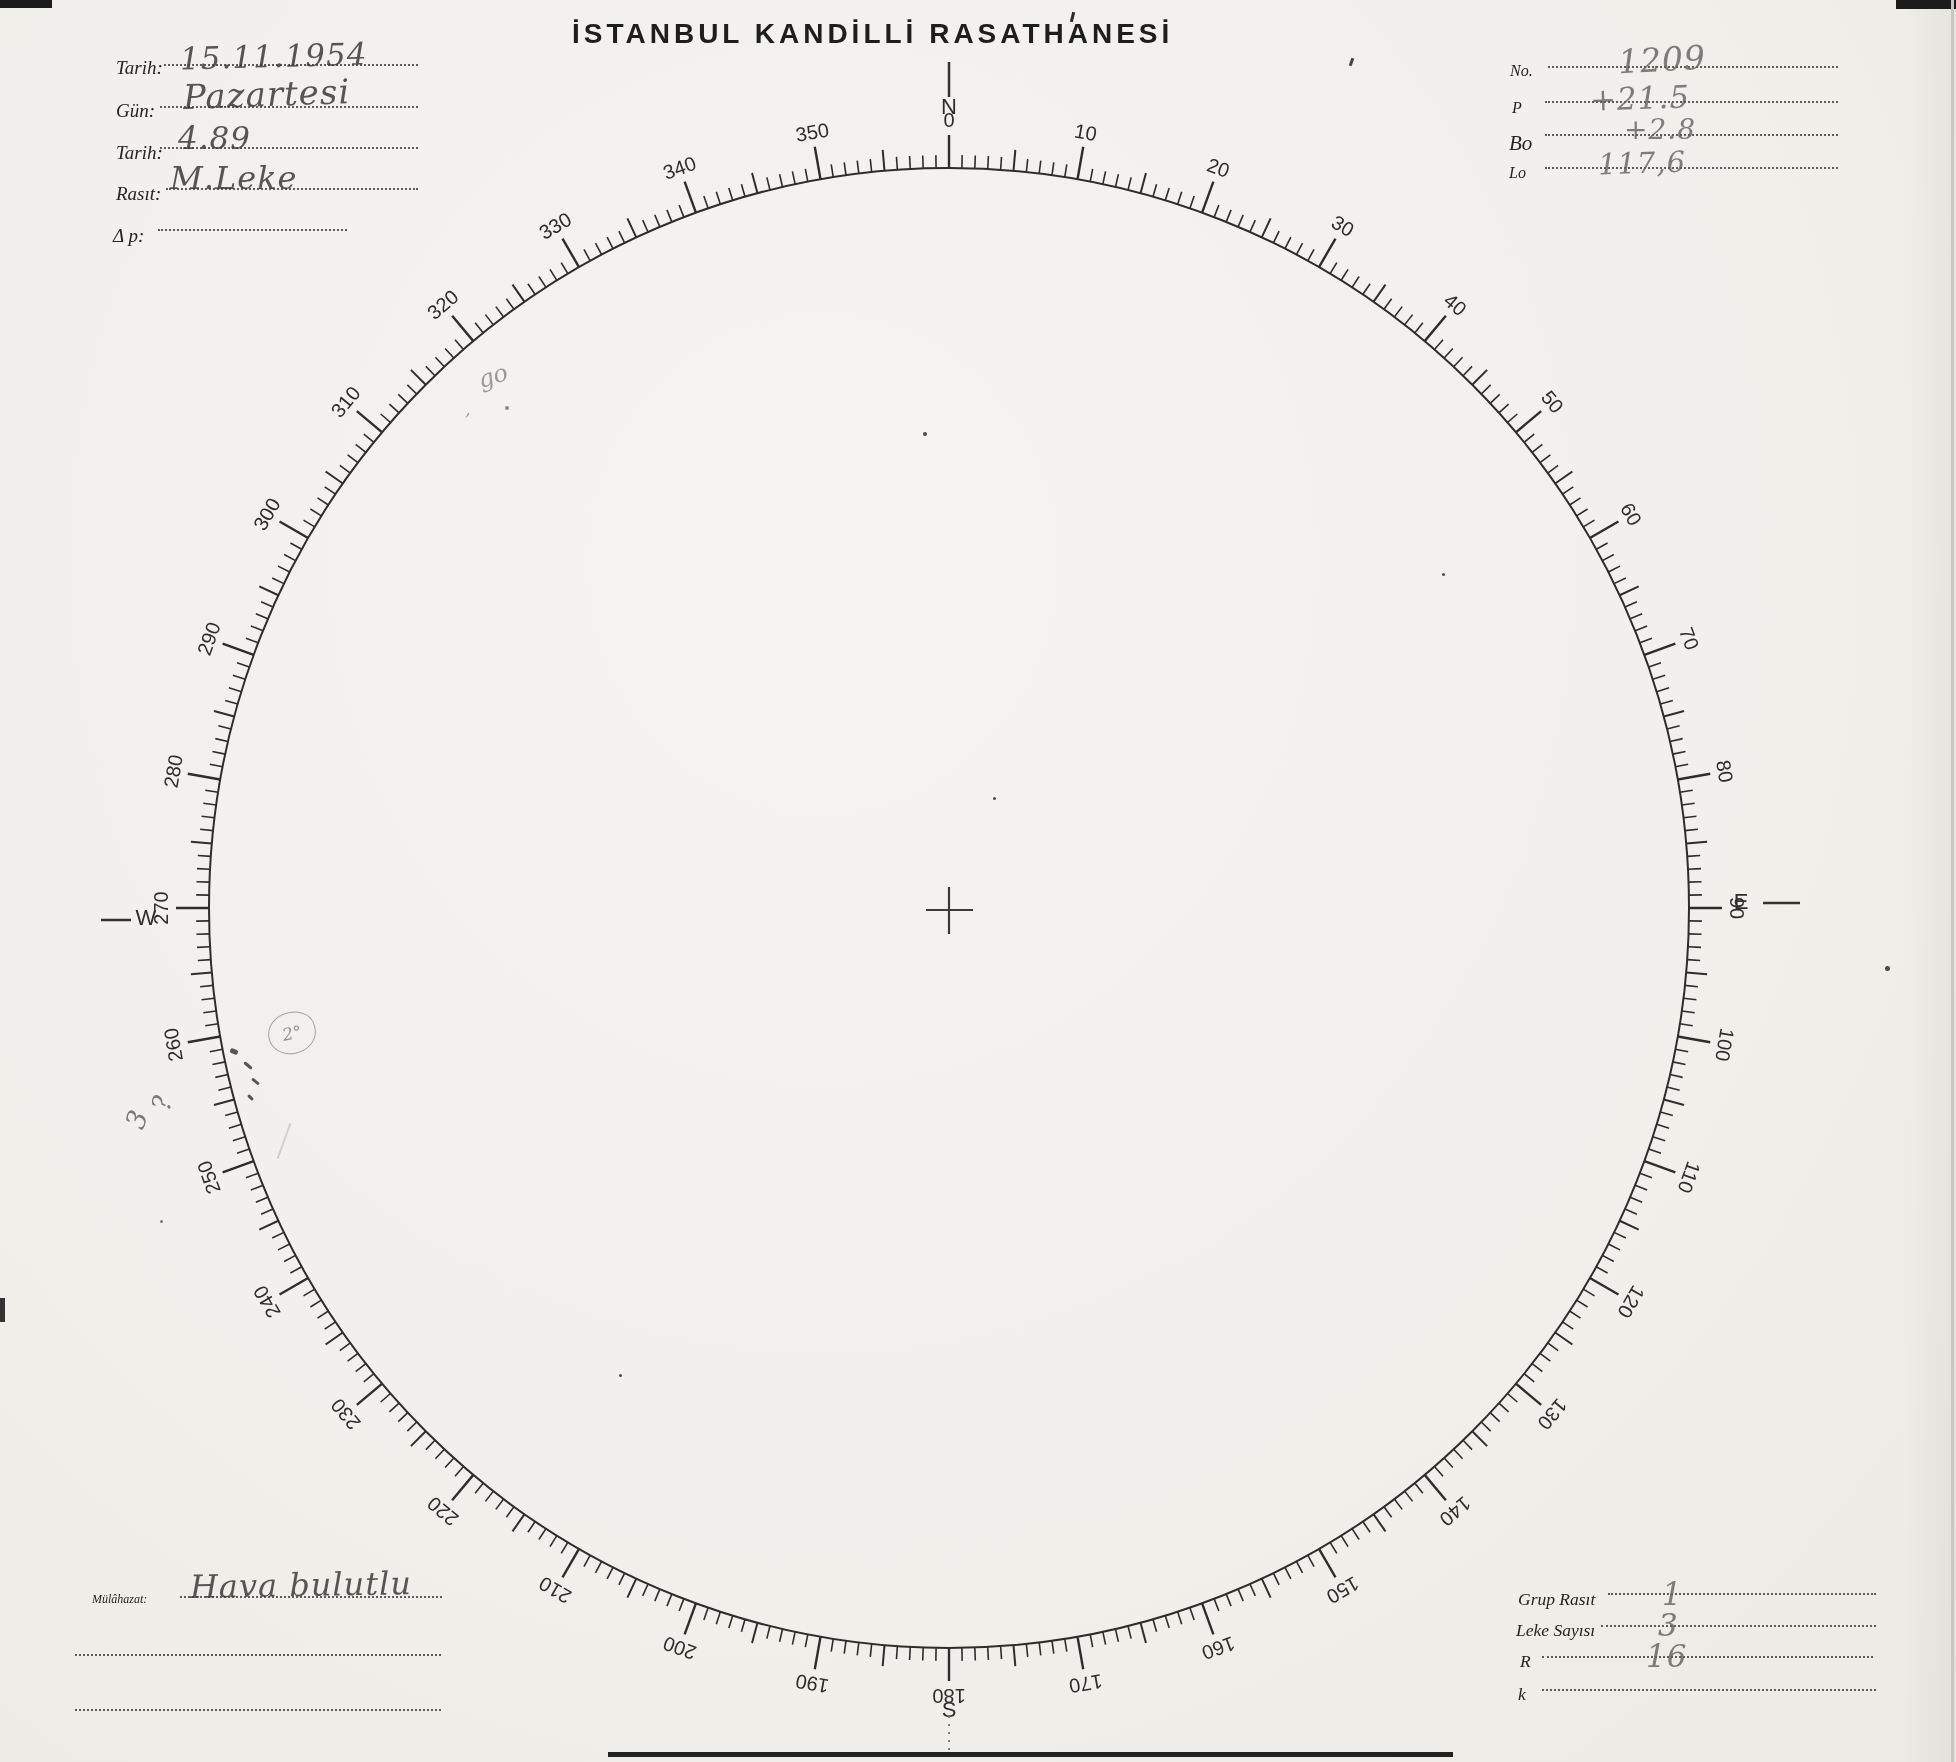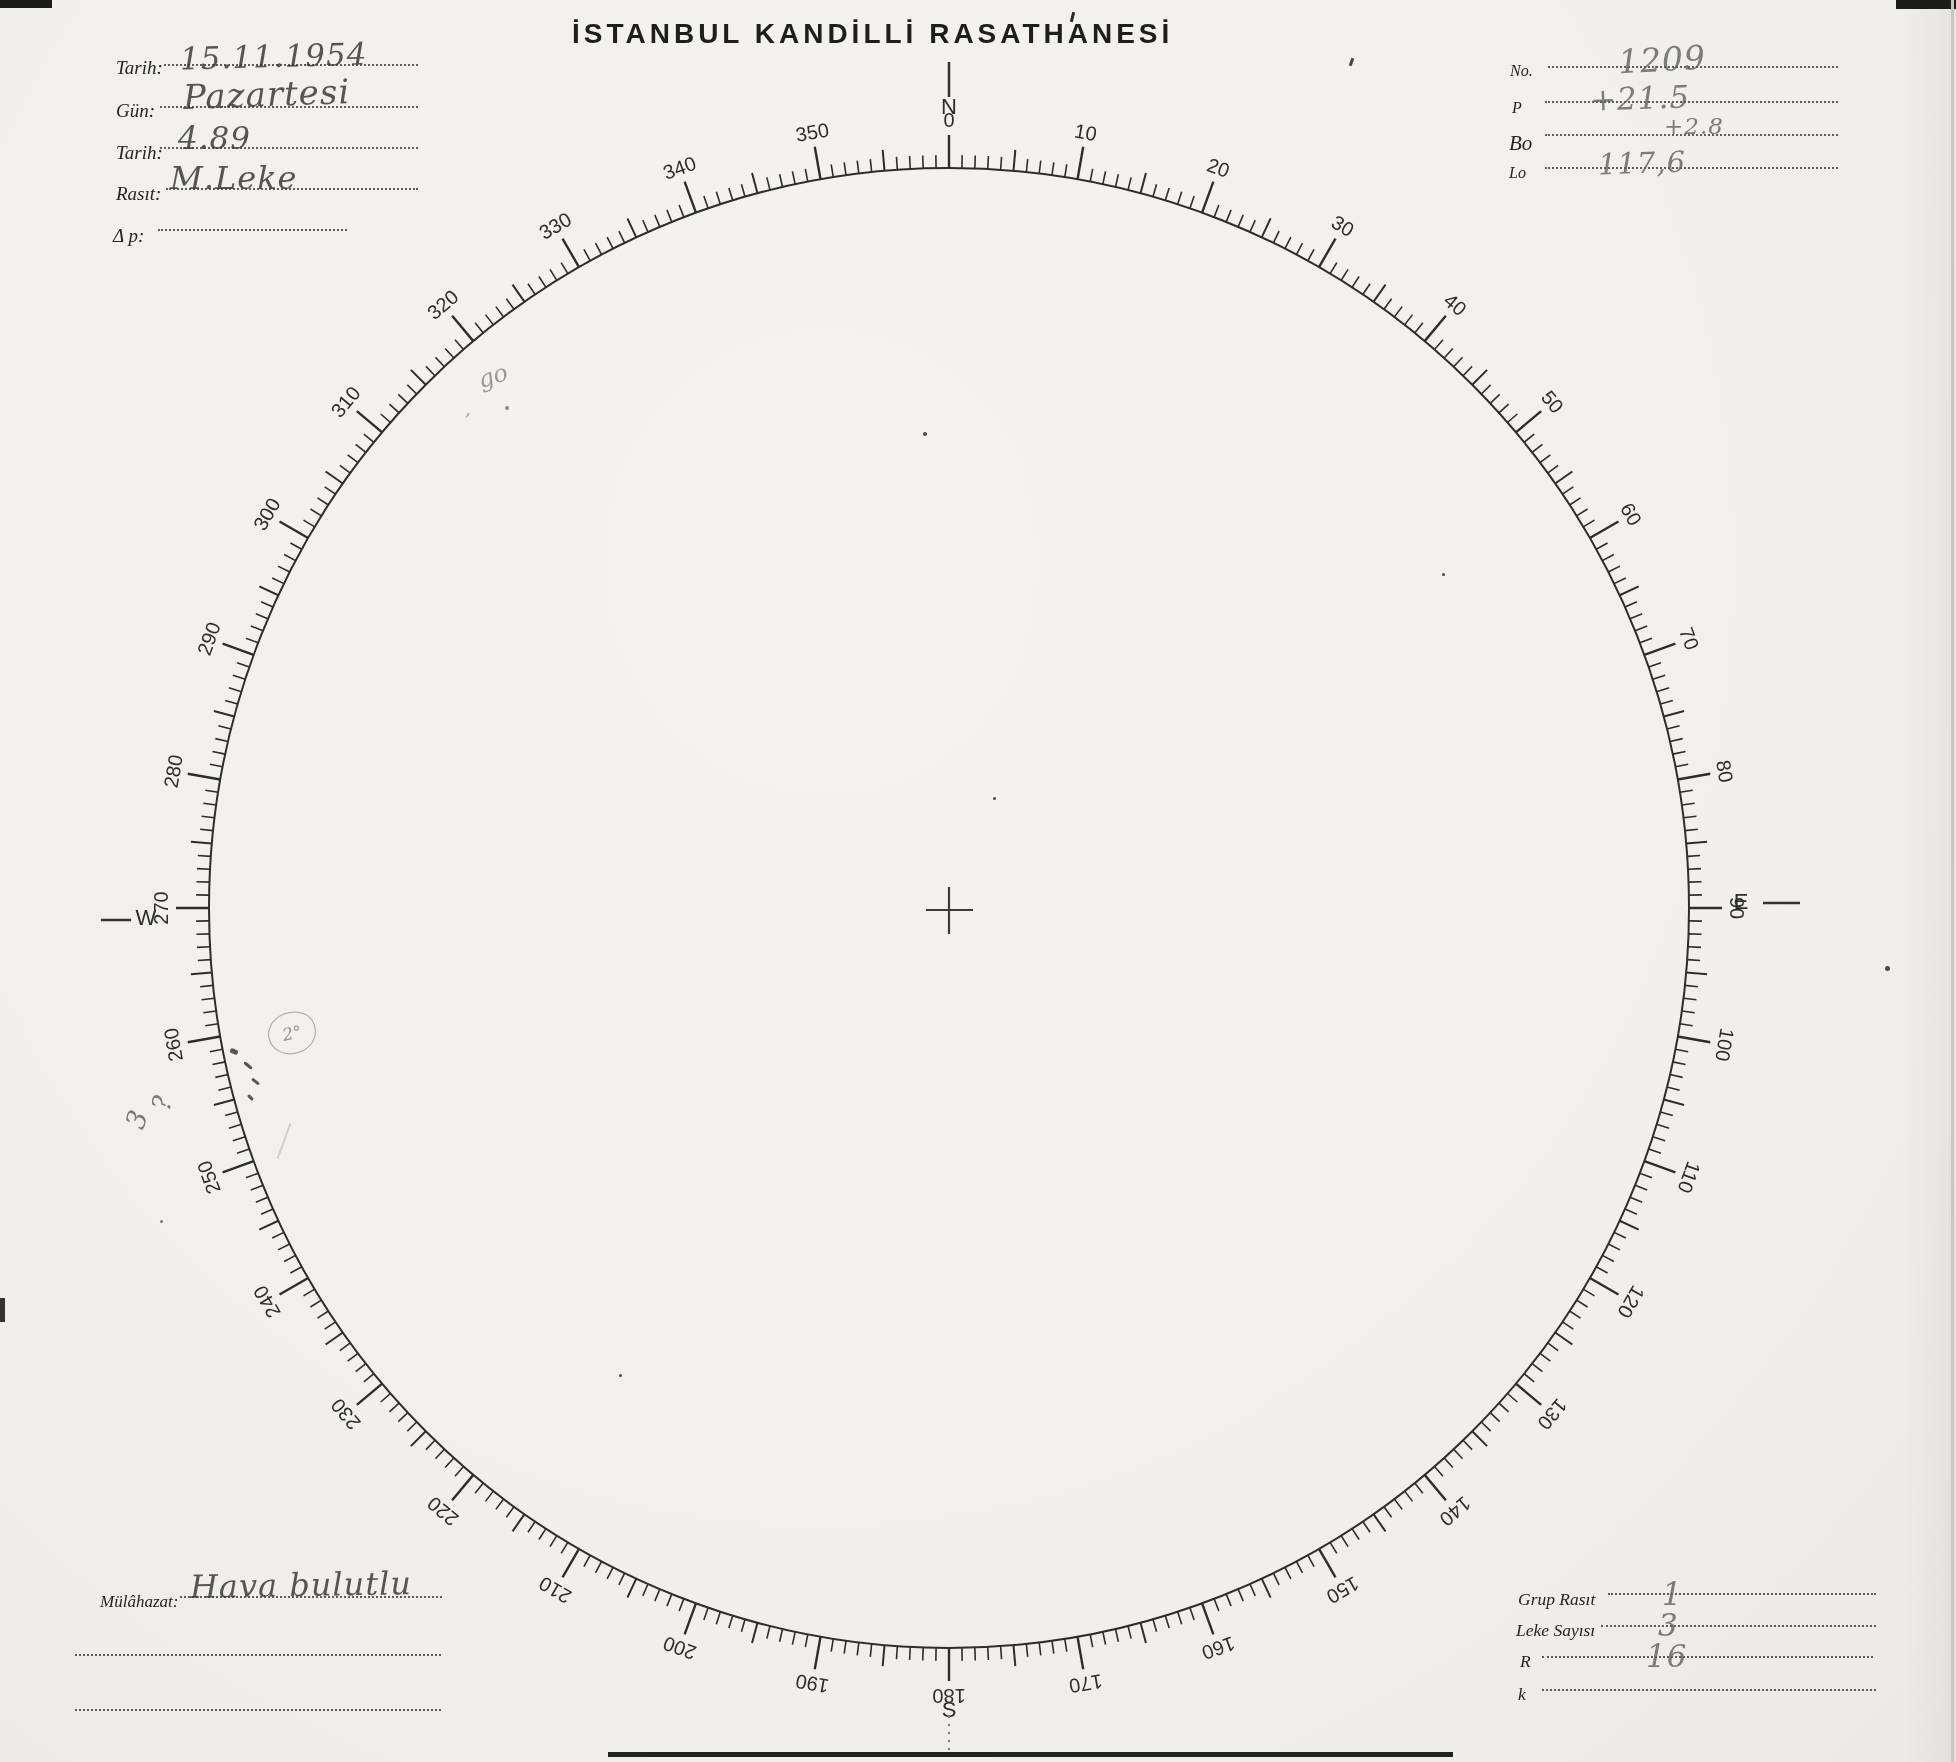--- a/index.html
+++ b/index.html
@@ -488,27 +488,27 @@
   <div class="flabel" style="left:1510px;top:62px;font-size:16px">No.</div>
   <div class="dots" style="left:1548px;top:64px;width:290px"></div>
   <div class="hw light" style="left:1618px;top:40px;font-size:33px;transform:rotate(-3deg)">1209</div>
 
   <div class="flabel" style="left:1512px;top:99px;font-size:16px">P</div>
   <div class="dots" style="left:1545px;top:99px;width:293px"></div>
   <div class="hw light" style="left:1590px;top:80px;font-size:31px;transform:rotate(-2deg)">+21.5</div>
 
   <div class="flabel" style="left:1509px;top:131px;font-size:21px">Bo</div>
   <div class="dots" style="left:1545px;top:132px;width:293px"></div>
-  <div class="hw light" style="left:1664px;top:113px;font-size:23px">+2.8</div>
+  <div class="hw light" style="left:1624px;top:113px;font-size:28px">+2.8</div>
 
   <div class="flabel" style="left:1509px;top:164px;font-size:16px">Lo</div>
   <div class="dots" style="left:1545px;top:165px;width:293px"></div>
   <div class="hw light" style="left:1598px;top:146px;font-size:29px;transform:rotate(-2deg)">117,6</div>
 
-  <div class="flabel" style="left:100px;top:1592px;font-size:17px">Mülâhazat:</div>
+  <div class="flabel" style="left:92px;top:1592px;font-size:12px">Mülâhazat:</div>
   <div class="dots" style="left:180px;top:1594px;width:262px"></div>
   <div class="hw" style="left:190px;top:1566px;font-size:32px;transform:rotate(-1deg)">Hava bulutlu</div>
   <div class="dots" style="left:75px;top:1652px;width:366px"></div>
   <div class="dots" style="left:75px;top:1707px;width:366px"></div>
 
   <div class="flabel" style="left:1518px;top:1589px;font-size:17.5px">Grup Rasıt</div>
   <div class="dots" style="left:1608px;top:1591px;width:268px"></div>
   <div class="hw light" style="left:1662px;top:1576px;font-size:31px">1</div>
 
   <div class="flabel" style="left:1516px;top:1620px;font-size:17.5px">Leke Sayısı</div>

